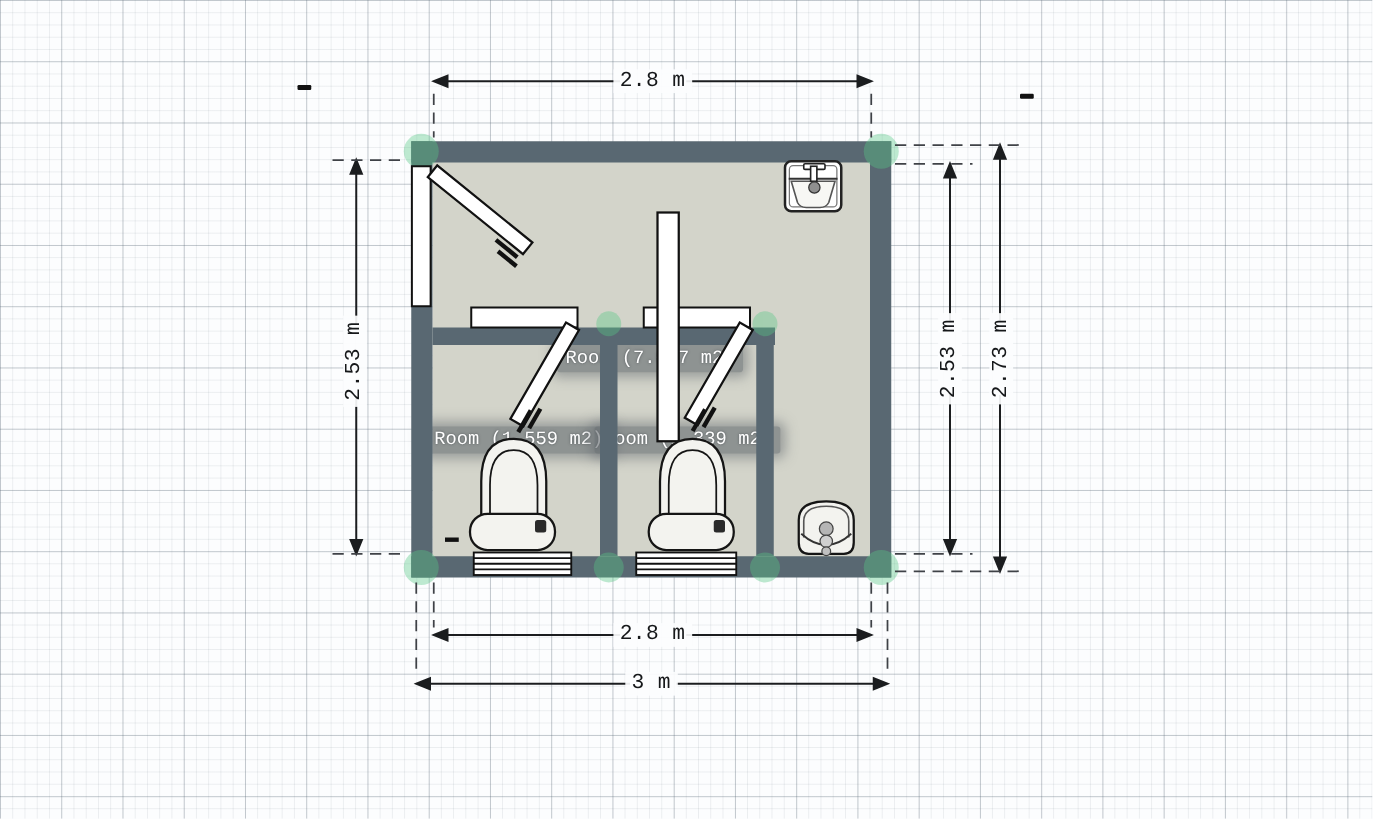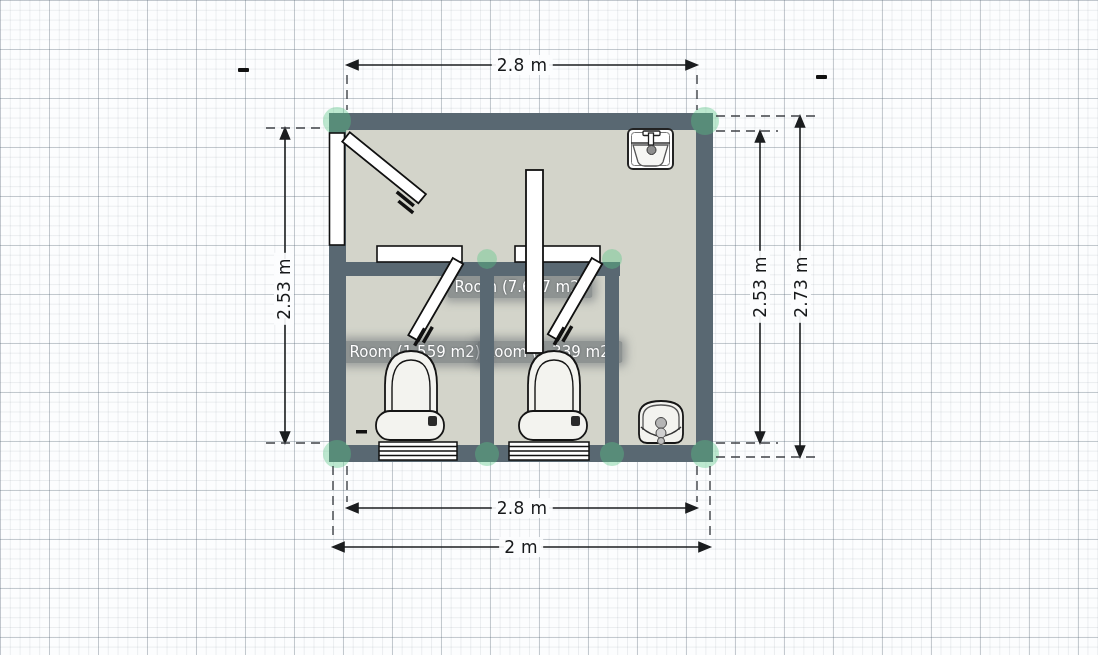--- a/index.html
+++ b/index.html
@@ -8,21 +8,21 @@
     font-family:"DejaVu Sans","Liberation Sans",sans-serif;
     background-color:#fcfdfe;
     background-image:
       linear-gradient(to right, rgba(96,110,124,0.30) 1px, transparent 1px),
       linear-gradient(to bottom, rgba(96,110,124,0.30) 1px, transparent 1px),
       linear-gradient(to right, rgba(96,110,124,0.11) 1px, transparent 1px),
       linear-gradient(to bottom, rgba(96,110,124,0.11) 1px, transparent 1px);
     background-size:49px 49px,49px 49px,9.8px 9.8px,9.8px 9.8px;
   }
   svg{position:absolute;left:0;top:0;}
-  .labels{position:absolute;inset:0;}
+  .labels{position:absolute;inset:0;font-family:Liberation Mono, monospace;}
   .room-label{
     position:absolute;transform:translate(-50%,-50%);
     color:#fff;font-size:15px;line-height:20px;white-space:nowrap;
     background:rgba(100,106,112,0.62);border-radius:3px;padding:1px 7px;
     box-shadow:0 0 9px 4px rgba(100,106,112,0.50);
     text-shadow:0 0 2px rgba(60,65,70,0.8);
   }
   .dim-label{
     position:absolute;transform:translate(-50%,-50%);
     color:#16181a;font-size:17px;white-space:nowrap;letter-spacing:0.3px;
@@ -194,16 +194,16 @@
     <rect x="238" y="68" width="11" height="4" rx="1" fill="#111"></rect>
     <rect x="816" y="75" width="11" height="4" rx="1" fill="#111"></rect>
   </svg>
 
   <div class="labels">
     <div class="dim-label" style="left:522px;top:65px">2.8 m</div>
     <div class="dim-label vert" style="left:284px;top:289px">2.53 m</div>
     <div class="dim-label vert" style="left:760px;top:287px">2.53 m</div>
     <div class="dim-label vert" style="left:801px;top:287px">2.73 m</div>
     <div class="dim-label" style="left:522px;top:508px">2.8 m</div>
-    <div class="dim-label" style="left:521px;top:547px">2 m</div>
+    <div class="dim-label" style="left:521px;top:547px">3 m</div>
   </div>
 
 </div>
 
 </body></html>

